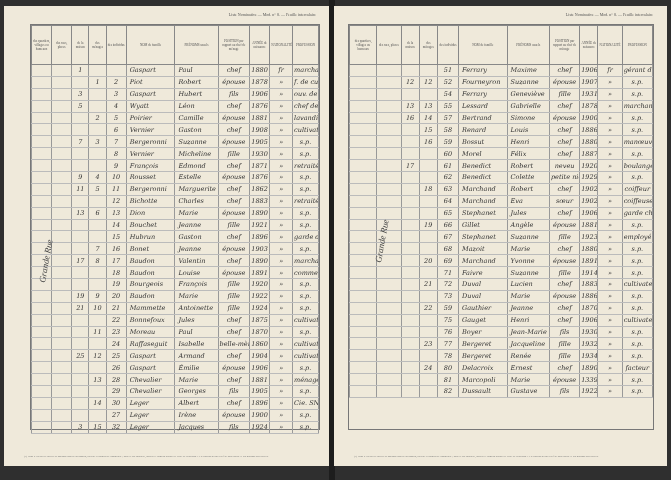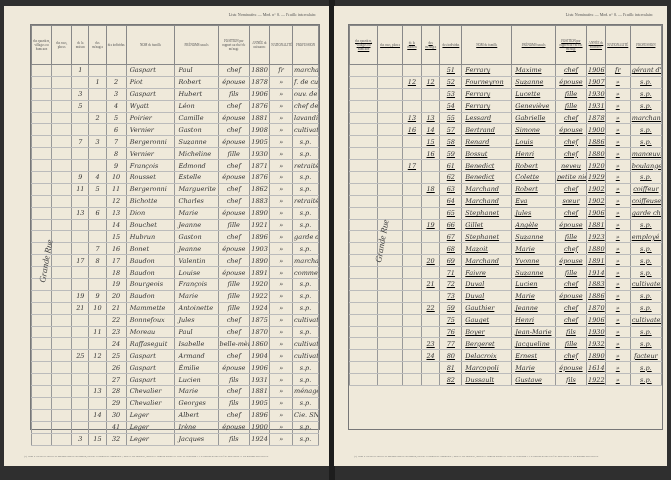--- a/index.html
+++ b/index.html
@@ -3,21 +3,21 @@
 <meta charset="utf-8">
 <style>
   html,body{margin:0;padding:0;}
   body{width:671px;height:480px;background:#2f2f2f;position:relative;overflow:hidden;font-family:"Liberation Serif",serif;}
   .page{position:absolute;top:6px;background:#efe9da;height:460px;}
   .page.left{left:4px;width:326px;}
   .page.right{left:334px;width:333px;}
   .gutter{position:absolute;left:329px;top:0;width:6px;height:480px;background:#1d1d1d;}
   .runhead{position:absolute;top:6px;right:14px;font-size:4px;color:#555;}
   .sheet{position:absolute;top:18px;left:26px;right:10px;bottom:36px;border:1.5px solid #777;}
-  .page.right .sheet{left:14px;right:4px;text-decoration:underline;}
+  .page.right .sheet{left:14px;right:13px;}
   table{border-collapse:collapse;width:100%;table-layout:fixed;}
   th{font-size:3.2px;font-weight:normal;color:#555;border:0.6px solid #888;height:38px;vertical-align:middle;padding:0 1px;line-height:4px;}
   td{font-size:6.5px;color:#333;font-family:"DejaVu Serif",serif;font-style:italic;border-left:0.6px solid #999;border-right:0.6px solid #999;border-bottom:0.4px solid #bbb;height:10.9px;padding:0 1px;white-space:nowrap;overflow:hidden;text-align:center;}
   td.name,td.first{text-align:left;padding-left:3px;}
   .street{position:absolute;font-size:9px;color:#444;font-style:italic;transform:rotate(-80deg);white-space:nowrap;}
   .footnote{position:absolute;bottom:8px;left:20px;right:10px;font-size:2.6px;color:#777;line-height:3.5px;}
 </style>
 </head>
 <body>
 
@@ -389,33 +389,20 @@
             <td class="first">Émilie</td>
             <td>épouse</td>
             <td>1906</td>
             <td>»</td>
             <td>s.p.</td>
           </tr>
           <tr>
             <td></td>
             <td></td>
             <td></td>
-            <td></td>
-            <td>27</td>
-            <td class="name">Gaspart</td>
-            <td class="first">Lucien</td>
-            <td>fils</td>
-            <td>1931</td>
-            <td>»</td>
-            <td>s.p.</td>
-          </tr>
-          <tr>
-            <td></td>
-            <td></td>
-            <td></td>
             <td>13</td>
             <td>28</td>
             <td class="name">Chevalier</td>
             <td class="first">Marie</td>
             <td>chef</td>
             <td>1881</td>
             <td>»</td>
             <td>ménagère</td>
           </tr>
           <tr>
@@ -442,21 +429,21 @@
             <td>chef</td>
             <td>1896</td>
             <td>»</td>
             <td>Cie. SNCF</td>
           </tr>
           <tr>
             <td></td>
             <td></td>
             <td></td>
             <td></td>
-            <td>41</td>
+            <td>27</td>
             <td class="name">Leger</td>
             <td class="first">Irène</td>
             <td>épouse</td>
             <td>1900</td>
             <td>»</td>
             <td>s.p.</td>
           </tr>
           <tr>
             <td></td>
             <td></td>
@@ -536,33 +523,20 @@
             <td>épouse</td>
             <td>1907</td>
             <td>»</td>
             <td>s.p.</td>
           </tr>
           <tr>
             <td></td>
             <td></td>
             <td></td>
             <td></td>
-            <td>53</td>
-            <td class="name">Ferrary</td>
-            <td class="first">Lucette</td>
-            <td>fille</td>
-            <td>1930</td>
-            <td>»</td>
-            <td>s.p.</td>
-          </tr>
-          <tr>
-            <td></td>
-            <td></td>
-            <td></td>
-            <td></td>
             <td>54</td>
             <td class="name">Ferrary</td>
             <td class="first">Geneviève</td>
             <td>fille</td>
             <td>1931</td>
             <td>»</td>
             <td>s.p.</td>
           </tr>
           <tr>
             <td></td>
@@ -612,20 +586,33 @@
             <td class="name">Bossut</td>
             <td class="first">Henri</td>
             <td>chef</td>
             <td>1880</td>
             <td>»</td>
             <td>manœuvre</td>
           </tr>
           <tr>
             <td></td>
             <td></td>
+            <td></td>
+            <td></td>
+            <td>60</td>
+            <td class="name">Morel</td>
+            <td class="first">Félix</td>
+            <td>chef</td>
+            <td>1887</td>
+            <td>»</td>
+            <td>s.p.</td>
+          </tr>
+          <tr>
+            <td></td>
+            <td></td>
             <td>17</td>
             <td></td>
             <td>61</td>
             <td class="name">Benedict</td>
             <td class="first">Robert</td>
             <td>neveu</td>
             <td>1920</td>
             <td>»</td>
             <td>boulanger</td>
           </tr>
@@ -821,39 +808,52 @@
             <td class="first">Jacqueline</td>
             <td>fille</td>
             <td>1932</td>
             <td>»</td>
             <td>s.p.</td>
           </tr>
           <tr>
             <td></td>
             <td></td>
             <td></td>
+            <td></td>
+            <td>78</td>
+            <td class="name">Bergeret</td>
+            <td class="first">Renée</td>
+            <td>fille</td>
+            <td>1934</td>
+            <td>»</td>
+            <td>s.p.</td>
+          </tr>
+          <tr>
+            <td></td>
+            <td></td>
+            <td></td>
             <td>24</td>
             <td>80</td>
             <td class="name">Delacroix</td>
             <td class="first">Ernest</td>
             <td>chef</td>
             <td>1890</td>
             <td>»</td>
             <td>facteur</td>
           </tr>
           <tr>
             <td></td>
             <td></td>
             <td></td>
             <td></td>
             <td>81</td>
             <td class="name">Marcopoli</td>
             <td class="first">Marie</td>
             <td>épouse</td>
-            <td>1614</td>
+            <td>1339</td>
             <td>»</td>
             <td>s.p.</td>
           </tr>
           <tr>
             <td></td>
             <td></td>
             <td></td>
             <td></td>
             <td>82</td>
             <td class="name">Dussault</td>

